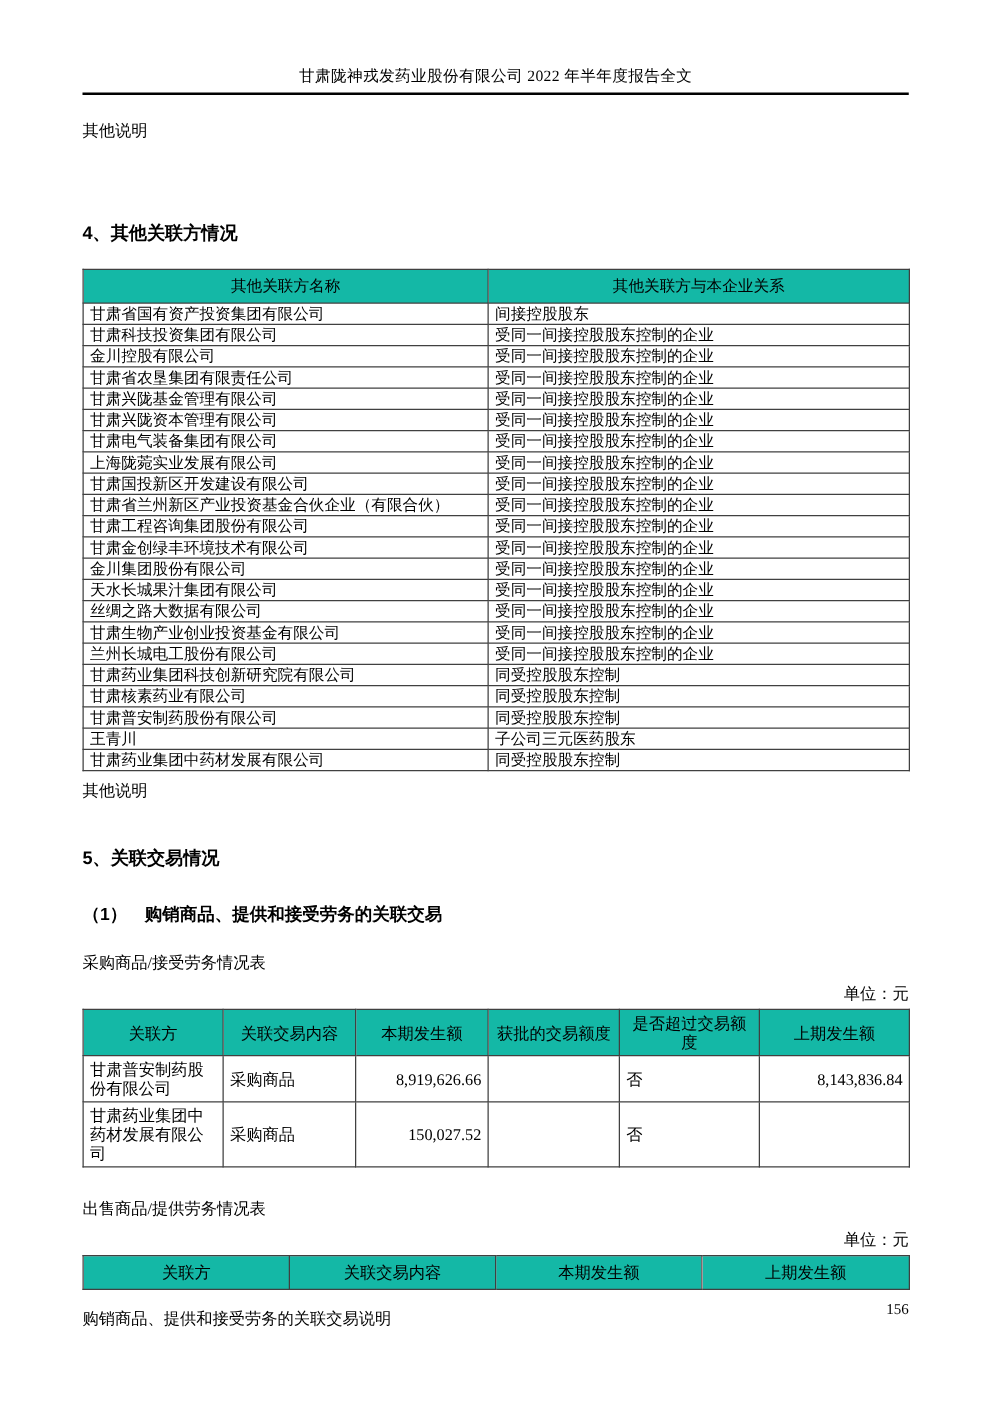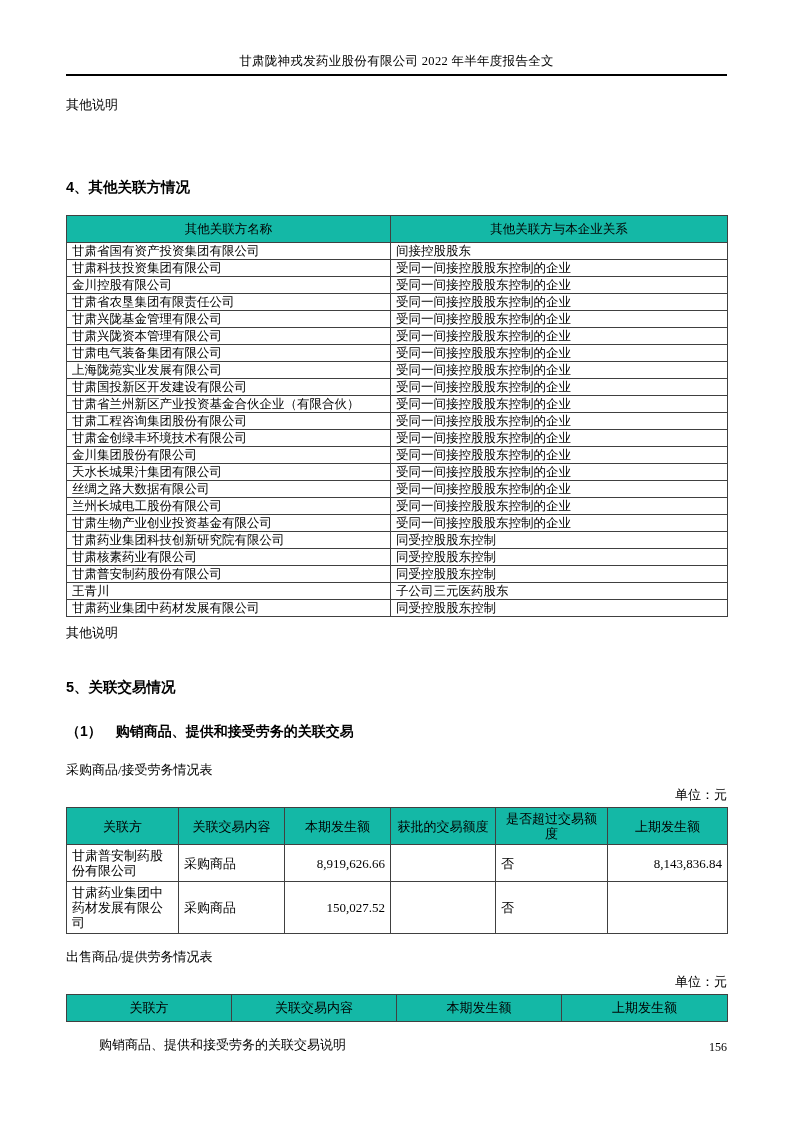--- a/index.html
+++ b/index.html
@@ -12,31 +12,31 @@
   
   .doc-header{padding-top:52px;}
   .doc-header .title{
     text-align:center;font-size:12.5px;line-height:18px;letter-spacing:0.3px;
   }
   .header-rule{border-bottom:2.5px solid #000;margin-top:4px;}
   
   .note{font-size:13px;line-height:17px;}
   .note.n1{margin-top:20px;}
   .note.n2{margin-top:7px;}
-  .note.n3{margin-top:14px;margin-left:33px;}
+  .note.n3{margin-top:14px;}
   
   .h-num{
     font-family:"Liberation Sans","DejaVu Sans",sans-serif;
     font-weight:bold;font-size:14.5px;line-height:20px;
   }
   .h4{margin-top:64px;}
   .h5{margin-top:36px;}
   .h51{margin-top:24px;font-size:14px;}
   .caption{font-size:13px;line-height:17px;margin-top:20px;}
-  .caption.c2{margin-top:14px;}
+  .caption.c2{margin-top:24px;}
   .unit{font-size:13px;line-height:17px;text-align:right;margin-top:8px;}
   
   table{
     border-collapse:collapse;table-layout:fixed;width:661px;
     font-size:12.5px;margin-top:4px;
     border:1.5px solid #1a1a1a;
   }
   th,td{border:1px solid #404040;overflow:hidden;}
   thead th{
     background:#14b8a6;font-weight:normal;text-align:center;
@@ -139,25 +139,25 @@
         </tr>
       <tr>
           <td class="al">天水长城果汁集团有限公司</td>
           <td class="al">受同一间接控股股东控制的企业</td>
         </tr>
       <tr>
           <td class="al">丝绸之路大数据有限公司</td>
           <td class="al">受同一间接控股股东控制的企业</td>
         </tr>
       <tr>
+          <td class="al">甘肃生物产业创业投资基金有限公司</td>
+          <td class="al">受同一间接控股股东控制的企业</td>
+        </tr>
+      <tr>
           <td class="al">兰州长城电工股份有限公司</td>
-          <td class="al">受同一间接控股股东控制的企业</td>
-        </tr>
-      <tr>
-          <td class="al">甘肃生物产业创业投资基金有限公司</td>
           <td class="al">受同一间接控股股东控制的企业</td>
         </tr>
       <tr>
           <td class="al">甘肃药业集团科技创新研究院有限公司</td>
           <td class="al">同受控股股东控制</td>
         </tr>
       <tr>
           <td class="al">甘肃核素药业有限公司</td>
           <td class="al">同受控股股东控制</td>
         </tr>

